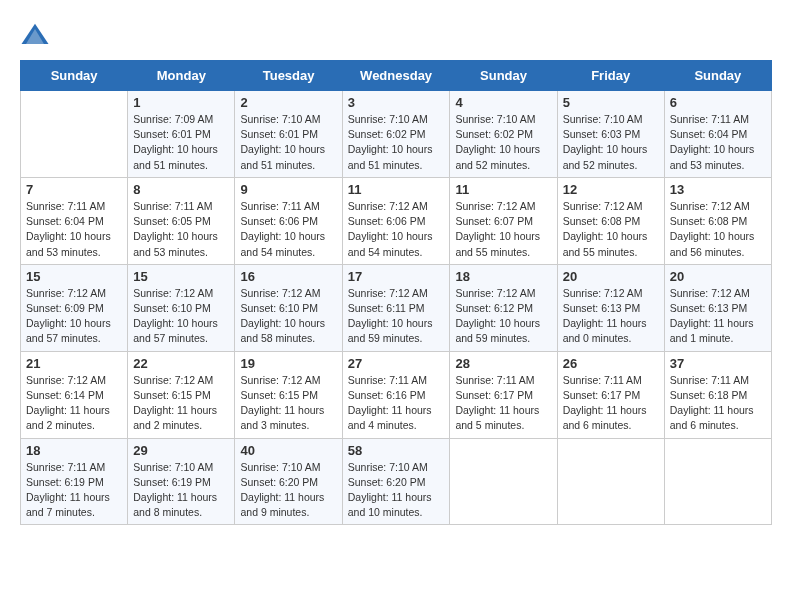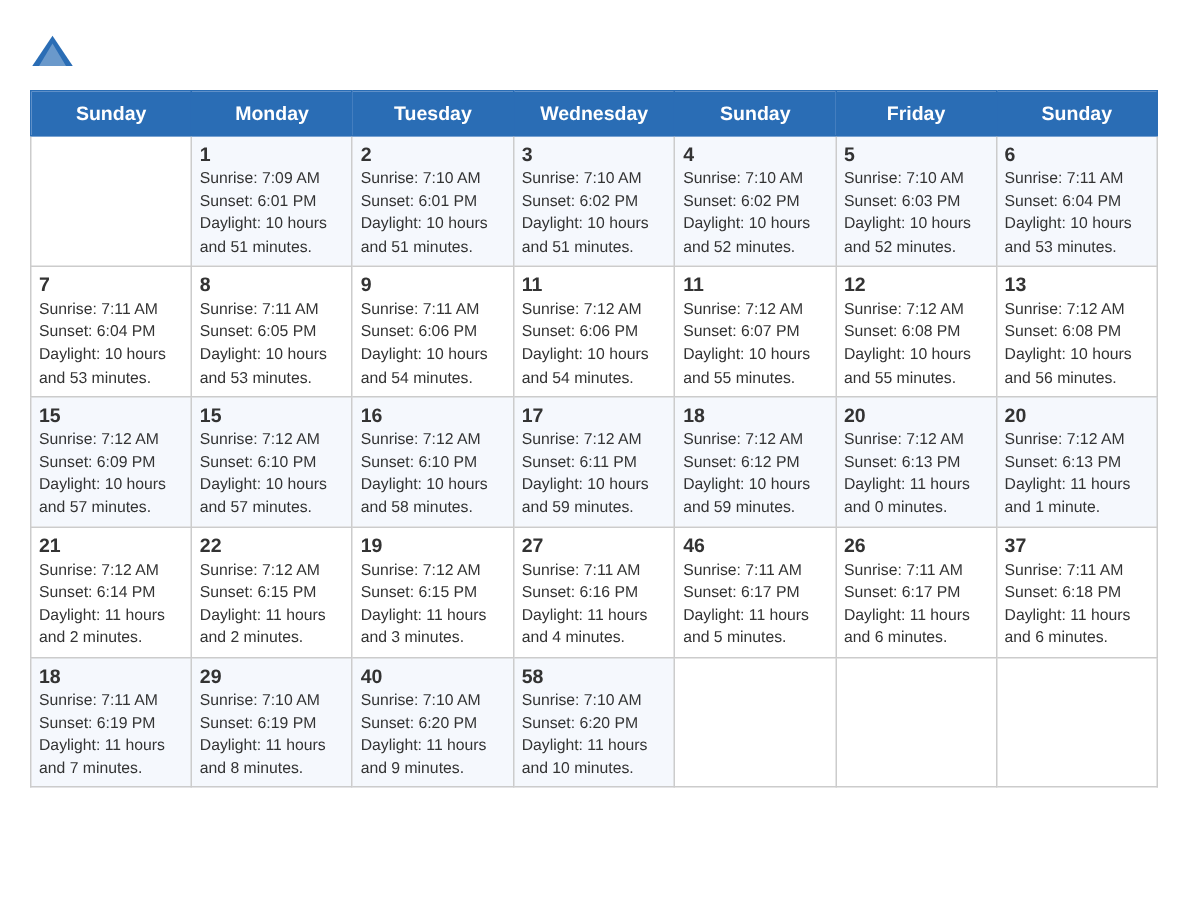--- a/index.html
+++ b/index.html
@@ -228,21 +228,21 @@
         </td>
         <td>
           <span class="day-number">19</span>
 <div class="day-info">Sunrise: 7:12 AM<br>Sunset: 6:15 PM<br>Daylight: 11 hours and 3 minutes.</div>
         </td>
         <td>
           <span class="day-number">27</span>
 <div class="day-info">Sunrise: 7:11 AM<br>Sunset: 6:16 PM<br>Daylight: 11 hours and 4 minutes.</div>
         </td>
         <td>
-          <span class="day-number">46</span>
+          <span class="day-number">28</span>
 <div class="day-info">Sunrise: 7:11 AM<br>Sunset: 6:17 PM<br>Daylight: 11 hours and 5 minutes.</div>
         </td>
         <td>
           <span class="day-number">26</span>
 <div class="day-info">Sunrise: 7:11 AM<br>Sunset: 6:17 PM<br>Daylight: 11 hours and 6 minutes.</div>
         </td>
         <td>
           <span class="day-number">37</span>
 <div class="day-info">Sunrise: 7:11 AM<br>Sunset: 6:18 PM<br>Daylight: 11 hours and 6 minutes.</div>
         </td>

